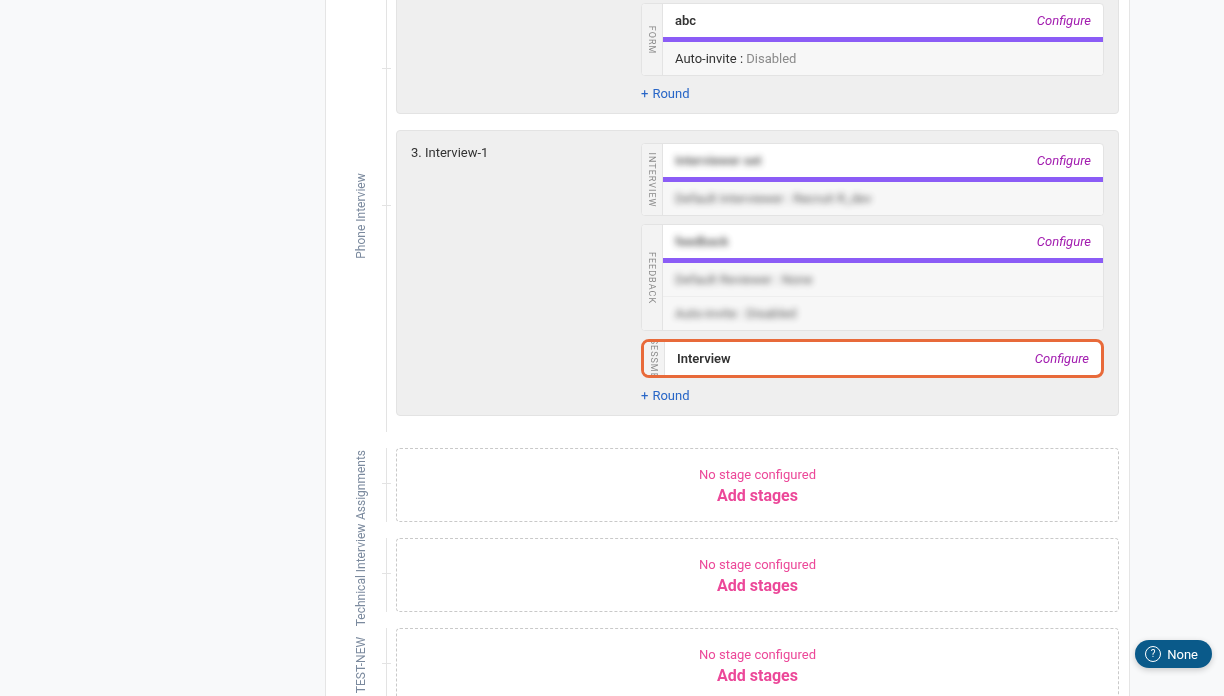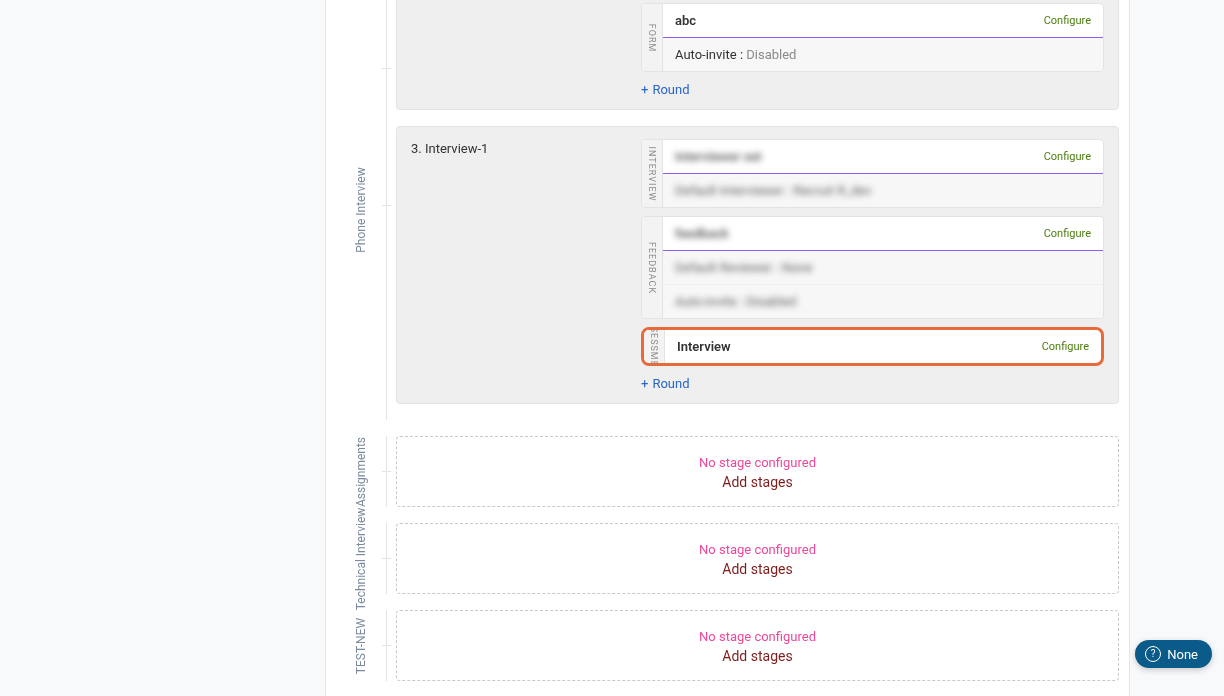--- a/index.html
+++ b/index.html
@@ -134,41 +134,42 @@
   .block-main {
     flex: 1;
   }
   .block-row {
     display: flex;
     align-items: center;
     justify-content: space-between;
     padding: 9px 12px;
   }
   .block-row + .block-sub {
-    border-top: 1px solid #8b5cf6;
+    border-top: 5px solid #8b5cf6;
   }
   .block-sub {
     padding: 9px 12px;
     background: #f7f7f7;
     font-size: 13px;
   }
   .block-sub + .block-sub {
     border-top: 1px solid #eee;
   }
   .muted {
     color: #8a8a8a;
   }
   .strong {
     color: #333;
     font-weight: 600;
   }
   .link {
-    color: #4d7c0f;
+    color: #a21caf;
     cursor: pointer;
-    font-size: 11px;
+    font-size: 13px;
+    font-style: italic;
   }
 
   .add-round {
     color: #2866c7;
     font-size: 13px;
     margin-top: 2px;
     cursor: pointer;
     display: inline-flex;
     align-items: center;
     gap: 4px;
@@ -181,23 +182,24 @@
     padding: 18px 0 16px 0;
     text-align: center;
     background: #fff;
   }
   .dashed-card .msg {
     color: #ec4899;
     font-size: 13px;
     margin-bottom: 4px;
   }
   .dashed-card .addlink {
-    color: #7f1d1d;
-    font-size: 14px;
+    color: #ec4899;
+    font-size: 16px;
     cursor: pointer;
+    font-weight: bold;
   }
 
   .blurred {
     filter: blur(3px);
     opacity: 0.8;
   }
 
   .help-widget {
     position: fixed;
     right: 12px;

